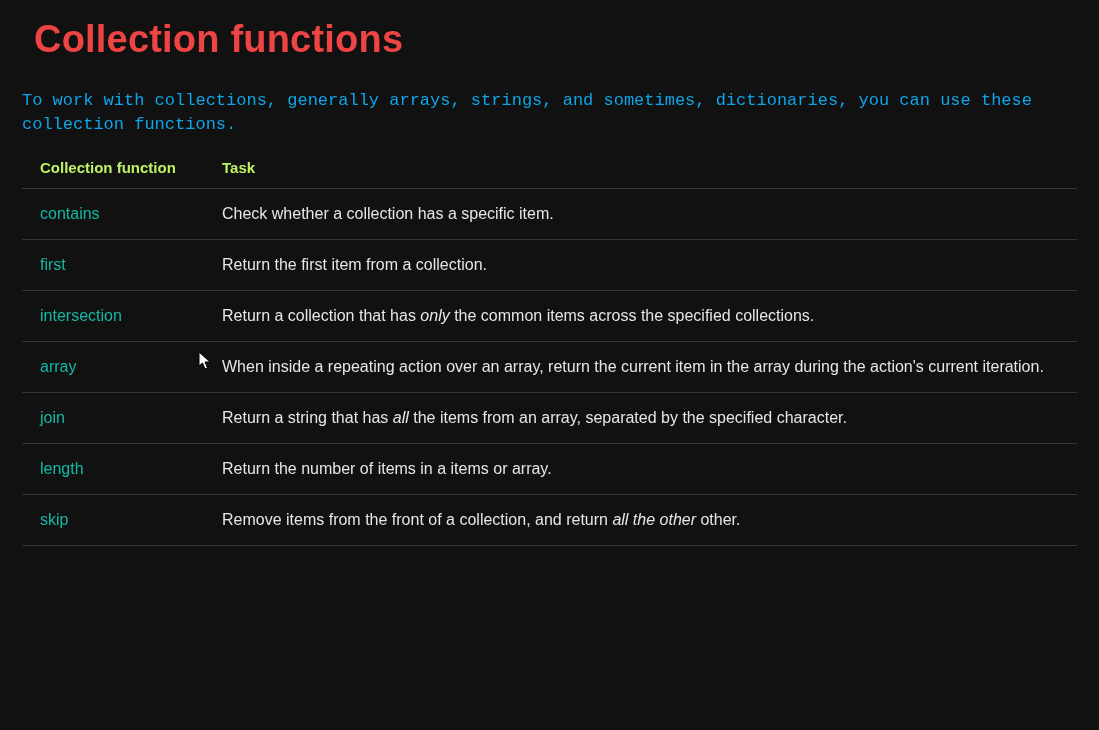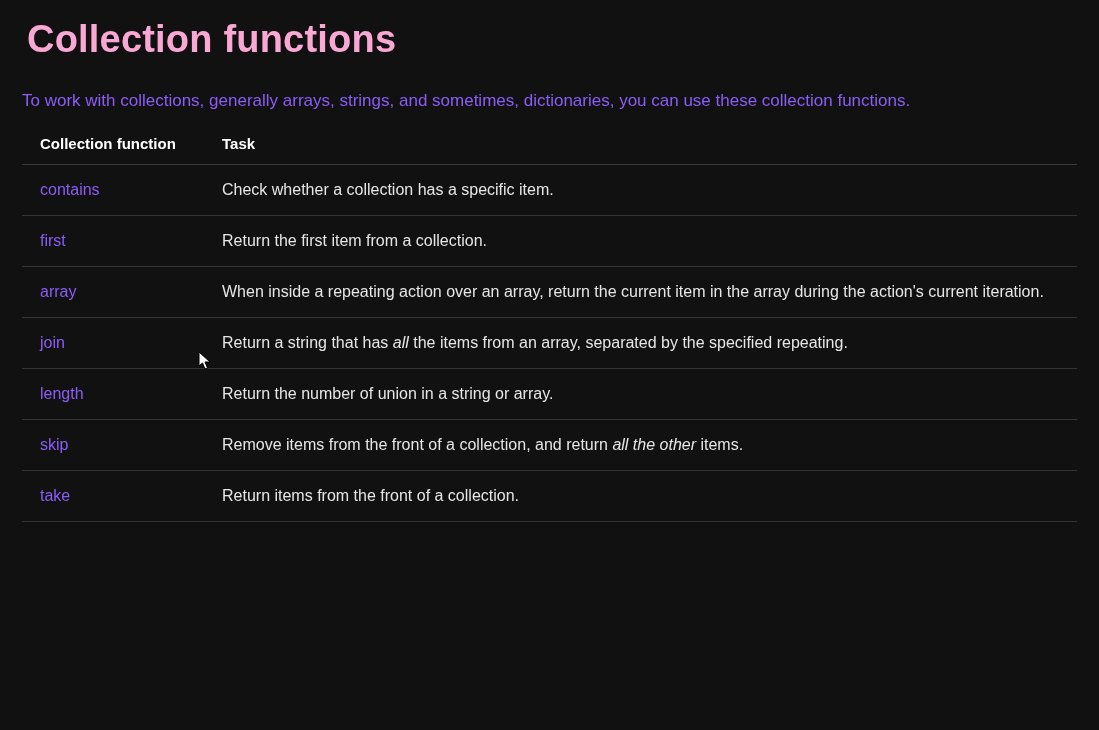--- a/index.html
+++ b/index.html
@@ -12,54 +12,55 @@
     font-family: "Segoe UI", Arial, sans-serif;
     overflow: hidden;
   }
   .page {
     padding: 10px 22px 0 22px;
     box-sizing: border-box;
   }
   h1.title {
     font-size: 38px;
     font-weight: 700;
-    margin: 8px 0 28px 5px;
-    color: #f9a8d4;
+    margin: 8px 0 28px 12px;
+    color: #ef4444;
     letter-spacing: 0.2px;
   }
   p.intro {
     font-size: 17px;
     line-height: 1.4;
-    color: #8b5cf6;
+    color: #0ea5e9;
     margin: 0 0 14px 0;
+    font-family: Liberation Mono, monospace;
   }
   table.funcs {
     width: 100%;
     border-collapse: collapse;
     table-layout: fixed;
   }
   table.funcs col.col-fn   { width: 182px; }
   table.funcs col.col-task { width: auto; }
   table.funcs th {
     text-align: left;
     font-weight: 700;
     font-size: 15px;
-    color: #ffffff;
+    color: #bef264;
     padding: 8px 18px 12px 18px;
     border-bottom: 1px solid #3a3a3a;
   }
   table.funcs td {
     padding: 16px 18px 16px 18px;
     font-size: 16px;
     vertical-align: top;
     border-bottom: 1px solid #343434;
     color: #e6e6e6;
   }
   a.fn-link {
-    color: #8b5cf6;
+    color: #14b8a6;
     text-decoration: none;
   }
   em.ital { font-style: italic; }
   .cursor {
     position: fixed;
     left: 198px;
     top: 351px;
     width: 14px;
     height: 20px;
     pointer-events: none;
@@ -88,38 +89,38 @@
     <tbody id="rows">
         <tr>
           <td><a href="#" class="fn-link">contains</a></td>
           <td><span>Check whether a collection has a specific item.</span></td>
         </tr>
         <tr>
           <td><a href="#" class="fn-link">first</a></td>
           <td><span>Return the first item from a collection.</span></td>
         </tr>
         <tr>
+          <td><a href="#" class="fn-link">intersection</a></td>
+          <td><span>Return a collection that has </span><em class="ital">only</em><span> the common items across the specified collections.</span></td>
+        </tr>
+        <tr>
           <td><a href="#" class="fn-link">array</a></td>
           <td><span>When inside a repeating action over an array, return the current item in the array during the action's current iteration.</span></td>
         </tr>
         <tr>
           <td><a href="#" class="fn-link">join</a></td>
-          <td><span>Return a string that has </span><em class="ital">all</em><span> the items from an array, separated by the specified repeating.</span></td>
+          <td><span>Return a string that has </span><em class="ital">all</em><span> the items from an array, separated by the specified character.</span></td>
         </tr>
         <tr>
           <td><a href="#" class="fn-link">length</a></td>
-          <td><span>Return the number of union in a string or array.</span></td>
+          <td><span>Return the number of items in a items or array.</span></td>
         </tr>
         <tr>
           <td><a href="#" class="fn-link">skip</a></td>
-          <td><span>Remove items from the front of a collection, and return </span><em class="ital">all the other</em><span> items.</span></td>
-        </tr>
-        <tr>
-          <td><a href="#" class="fn-link">take</a></td>
-          <td><span>Return items from the front of a collection.</span></td>
+          <td><span>Remove items from the front of a collection, and return </span><em class="ital">all the other</em><span> other.</span></td>
         </tr>
       </tbody>
   </table>
 
 </div>
 
 <svg class="cursor" viewBox="0 0 14 20">
   <path d="M1 1 L1 15 L4.5 12 L7 18 L9.5 17 L7 11 L12 11 Z" fill="#ffffff" stroke="#000000" stroke-width="1"></path>
 </svg>
 

